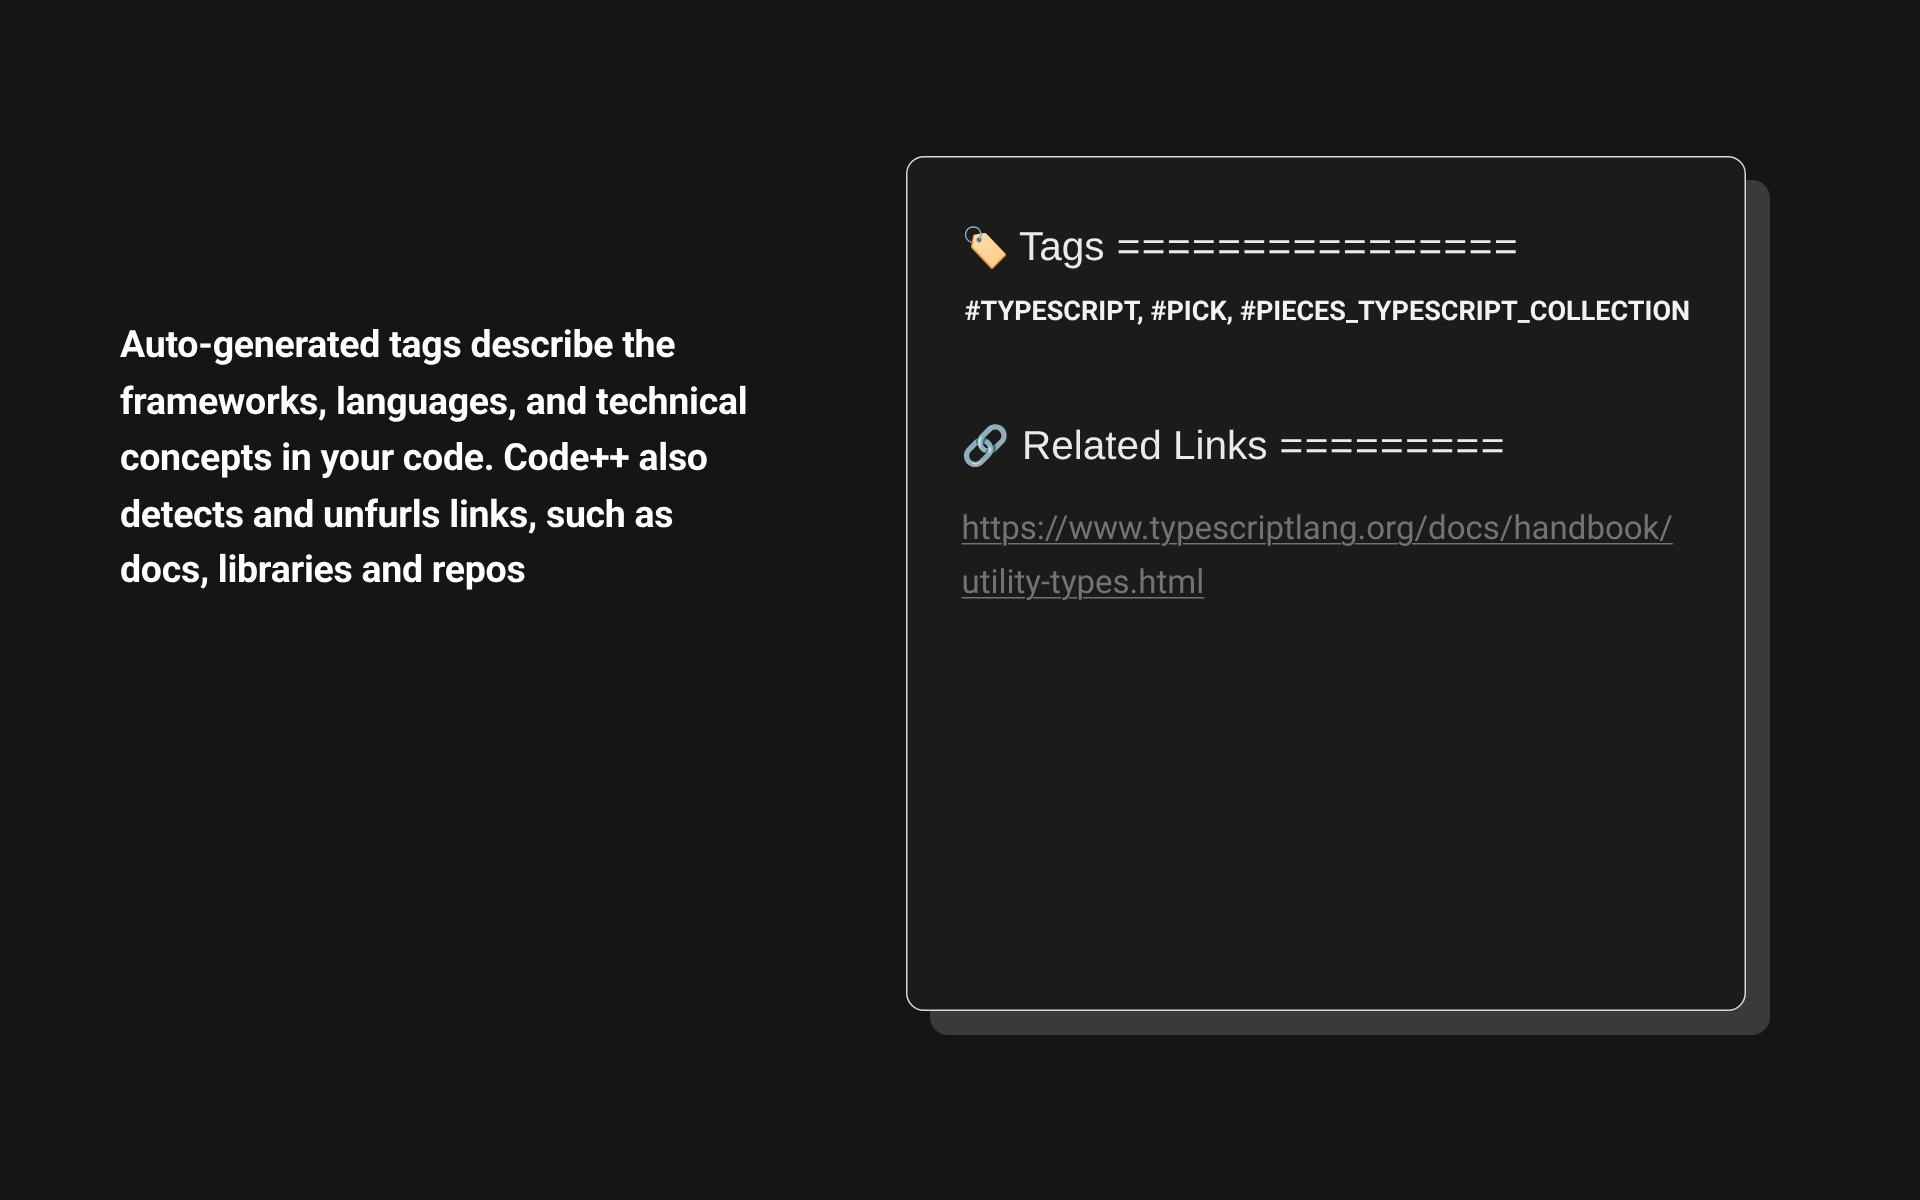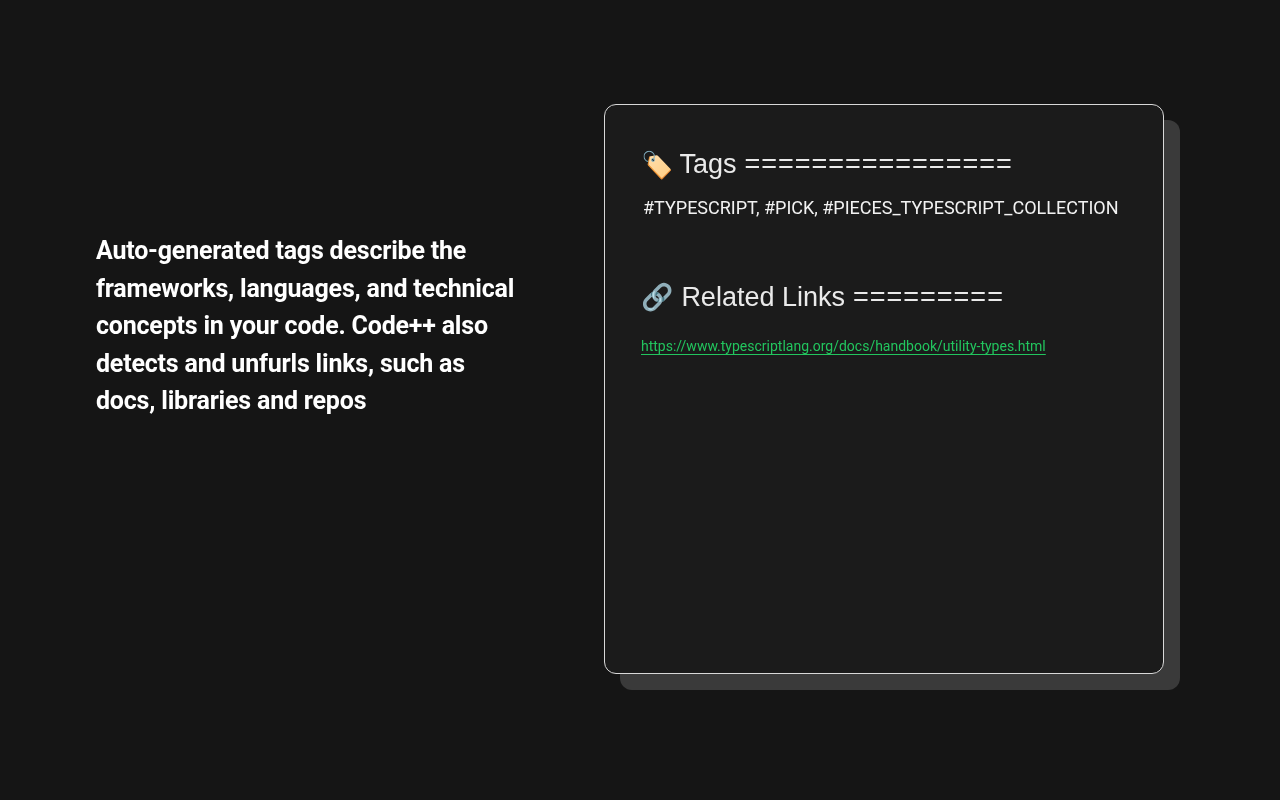--- a/index.html
+++ b/index.html
@@ -7,28 +7,27 @@
       width: 1280px;
       height: 800px;
       background: #151515;
       font-family: -apple-system, BlinkMacSystemFont, "Segoe UI", Roboto, Helvetica, Arial, sans-serif;
       overflow: hidden;
       position: relative;
     }
     .left-text {
       position: absolute;
       left: 80px;
-      top: 232px;
+      top: 212px;
       width: 420px;
       color: #ffffff;
       font-size: 25px;
       font-weight: 700;
       line-height: 1.5;
       letter-spacing: -0.2px;
-      margin-left: 16px;
     }
     .card-shadow {
       position: absolute;
       left: 620px;
       top: 120px;
       width: 560px;
       height: 570px;
       background: #3a3a3a;
       border-radius: 12px;
     }
@@ -68,31 +67,31 @@
       filter: grayscale(0.3);
     }
     .header-fill {
       margin-left: 8px;
       letter-spacing: 1px;
     }
     .tags-body {
       font-size: 18px;
       color: #f2f2f2;
       line-height: 1.55;
-      font-weight: 400;
+      font-weight: 700;
       margin-bottom: 60px;
       margin-left: 2px;
     }
     .links-body {
       margin-top: 22px;
     }
     .link-item {
       display: block;
-      color: #22c55e;
-      font-size: 14px;
+      color: #737373;
+      font-size: 22px;
       line-height: 1.65;
       text-decoration: underline;
       text-underline-offset: 3px;
       text-decoration-thickness: 1px;
       word-break: break-all;
       cursor: pointer;
       font-weight: 400;
       margin-bottom: 4px;
     }
   </style>

